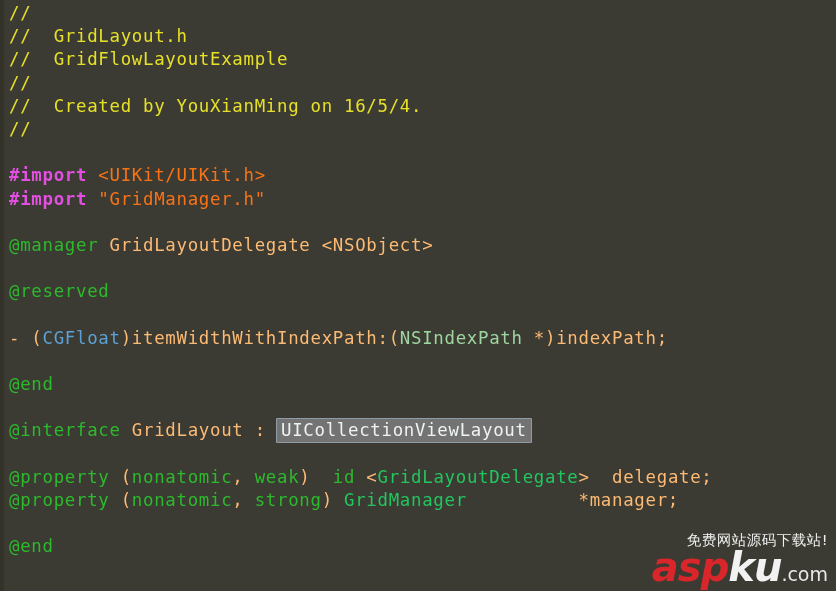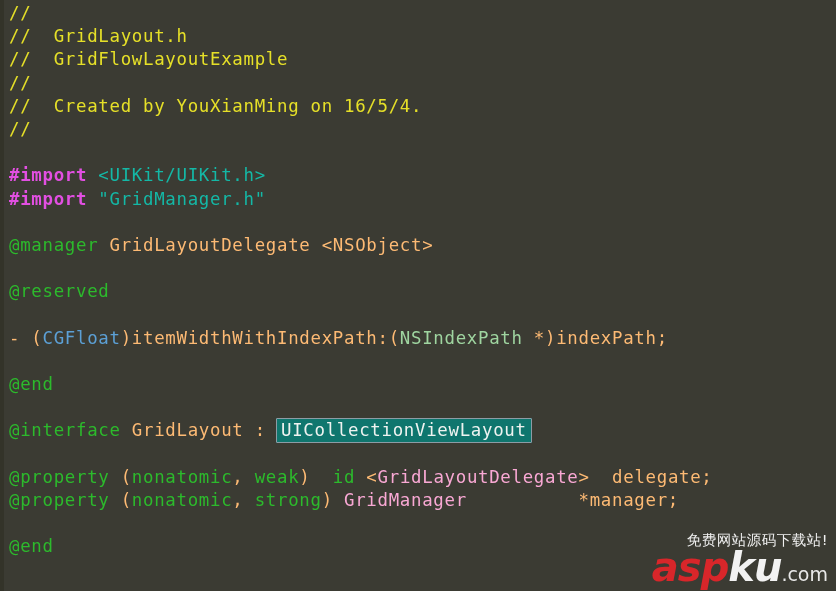--- a/index.html
+++ b/index.html
@@ -36,30 +36,30 @@
     white-space: pre;
     padding-left: 9px;
     letter-spacing: 0.04em;
     color: #e2e2dc;
   }
   .line.blank { color: transparent; }
 
   
   .tok-comment   { color: #e6e028; }
   .tok-pre       { color: #e24fe2; font-weight: bold; }
-  .tok-header    { color: #14b8a6; }
+  .tok-header    { color: #f97316; }
   .tok-kw        { color: #2cba2c; }
   .tok-plain     { color: #fdba74; }
   .tok-primtype  { color: #5ca0d6; }
   .tok-classpale { color: #9fd5a0; }
-  .tok-proto     { color: #f9a8d4; }
+  .tok-proto     { color: #22c55e; }
 
   
   .tok-selected {
-    background: #0f766e;
+    background: #737373;
     border: 1px solid #8d9ca6;
     color: #eef3f0;
     padding: 1px 4px 2px 4px;
     margin: 0 -1px;
     border-radius: 1px;
   }
 
   
   #watermark {
     position: absolute;

